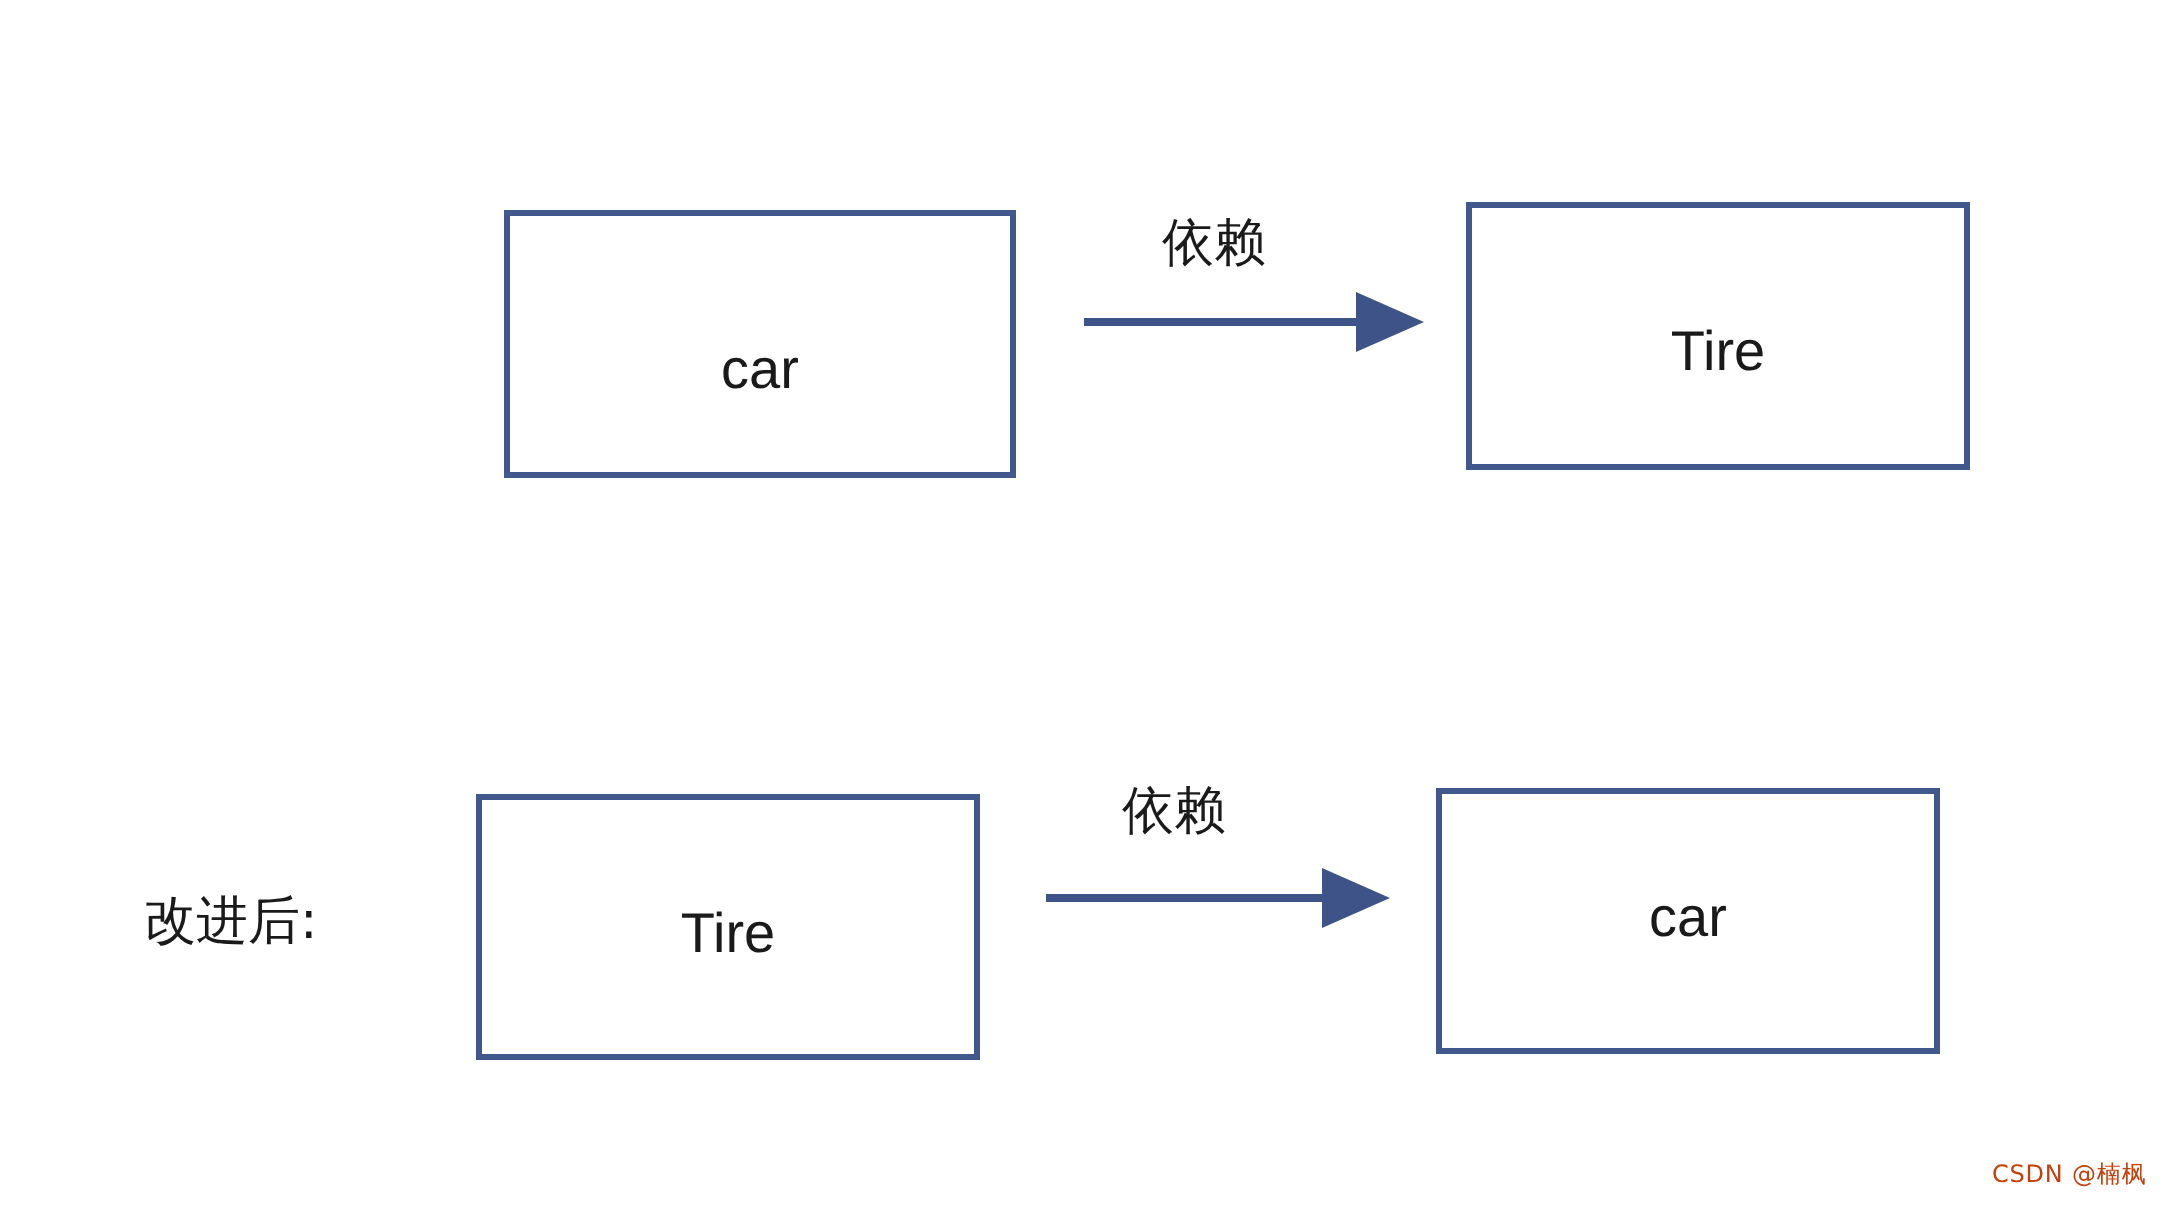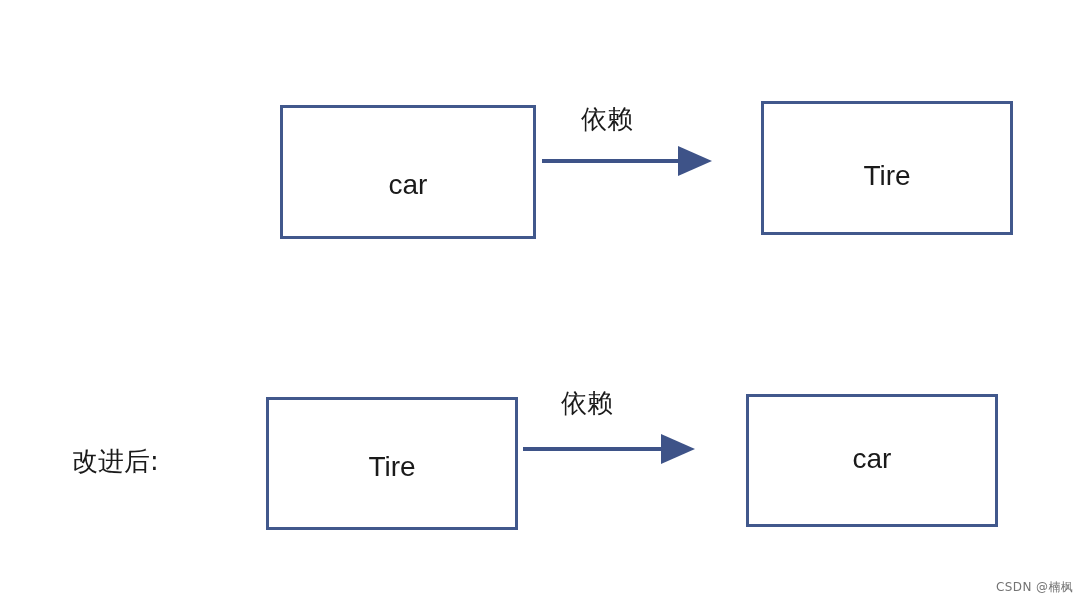--- a/index.html
+++ b/index.html
@@ -23,48 +23,47 @@
     font-size: 26px;
     line-height: 1;
     white-space: nowrap;
     font-family: "DejaVu Sans", "Liberation Sans", sans-serif;
   }
   .node-box {
     position: absolute;
     box-sizing: border-box;
     background: #ffffff;
     border: 3px solid #41588C;
-    margin-left: 28px;
   }
   .node-label {
     position: absolute;
     left: 0;
     right: 0;
     text-align: center;
     color: #1a1a1a;
     font-size: 28px;
     line-height: 1;
     white-space: nowrap;
     font-family: "Liberation Sans", "DejaVu Sans", sans-serif;
   }
   .edge-label {
     position: absolute;
     color: #1a1a1a;
     font-size: 26px;
     line-height: 1;
     white-space: nowrap;
-    font-family: Liberation Mono, monospace;
+    font-family: Liberation Sans, sans-serif;
   }
   .arrow-svg {
     position: absolute;
     overflow: visible;
   }
   .watermark {
     position: absolute;
-    color: #737373;
+    color: #c2410c;
     font-size: 12px;
     line-height: 1;
     white-space: nowrap;
     letter-spacing: 0.4px;
     font-family: "DejaVu Sans", "Liberation Sans", sans-serif;
   }
 </style>
 </head>
 <body>
 

